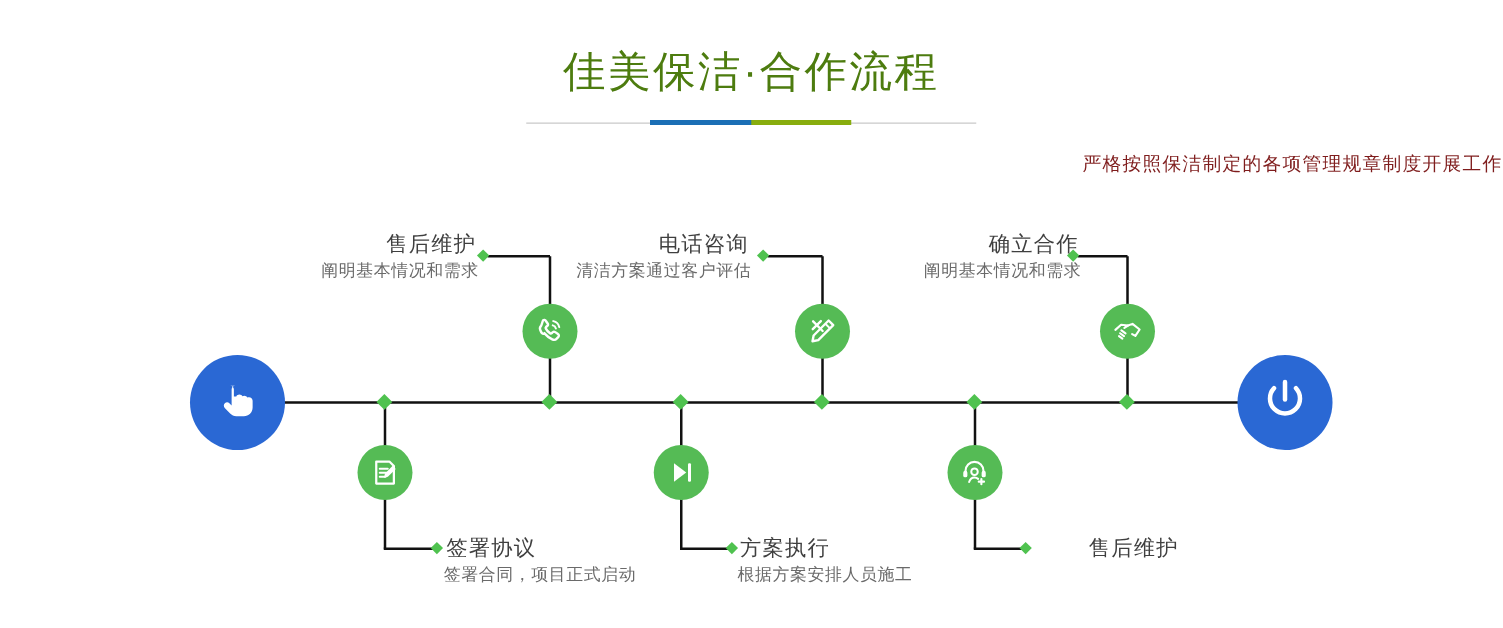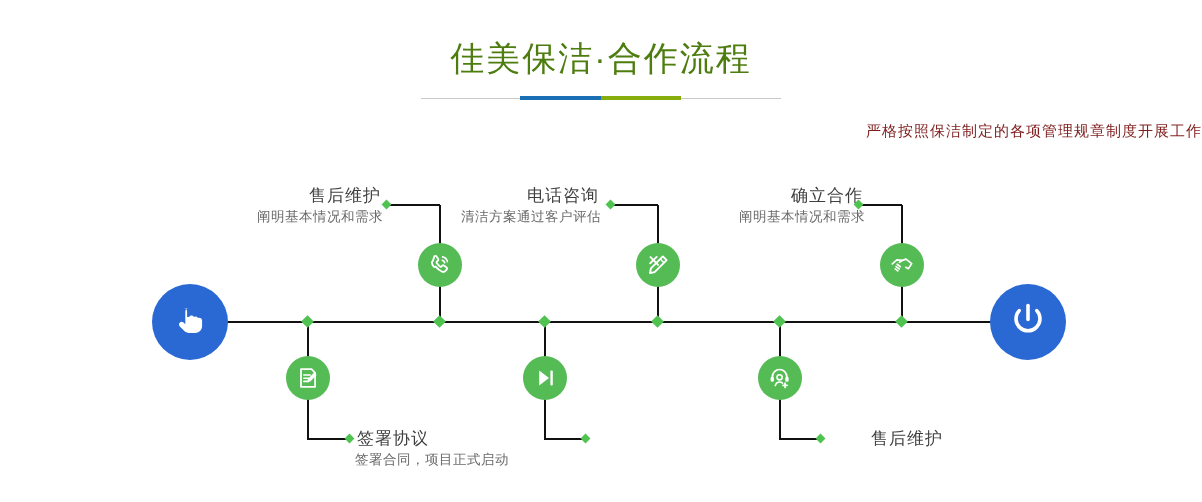--- a/index.html
+++ b/index.html
@@ -201,20 +201,24 @@
 
   <div class="node" style="left:523px; top:356px;">
     <span>
       <svg width="26" height="26" viewBox="0 0 26 26" aria-hidden="true">
         <path fill="#ffffff" d="M7.2 5.6L17 13l-9.8 7.4z"></path>
         <rect x="18.4" y="5.6" width="2.4" height="14.8" rx="1" fill="#ffffff"></rect>
       </svg>
     </span>
   </div>
 
+  <div class="lbl down" style="left:590px; top:428px;">
+    <div class="t">方案执行</div>
+    <div class="d">根据方案安排人员施工</div>
+  </div>
 
   <div class="vline" style="left:901px; top:205px; height:117px;"></div>
   <div class="hline" style="left:862px; top:204px; width:40px;"></div>
   <div class="diamond small" style="left:855px; top:201px;"></div>
   <div class="diamond" style="left:897px; top:317px;"></div>
 
   <div class="node" style="left:880px; top:243px;">
     <span>
       <svg width="26" height="26" viewBox="0 0 26 26" aria-hidden="true">
         <path fill="none" stroke="#ffffff" stroke-width="1.7" stroke-linejoin="round" stroke-linecap="round" d="M3.3 11.9l4.6-4.1 5.5 0.6 3.6-1.3 5.7 4.5-3.4 5.1-2.6-1.4"></path>

